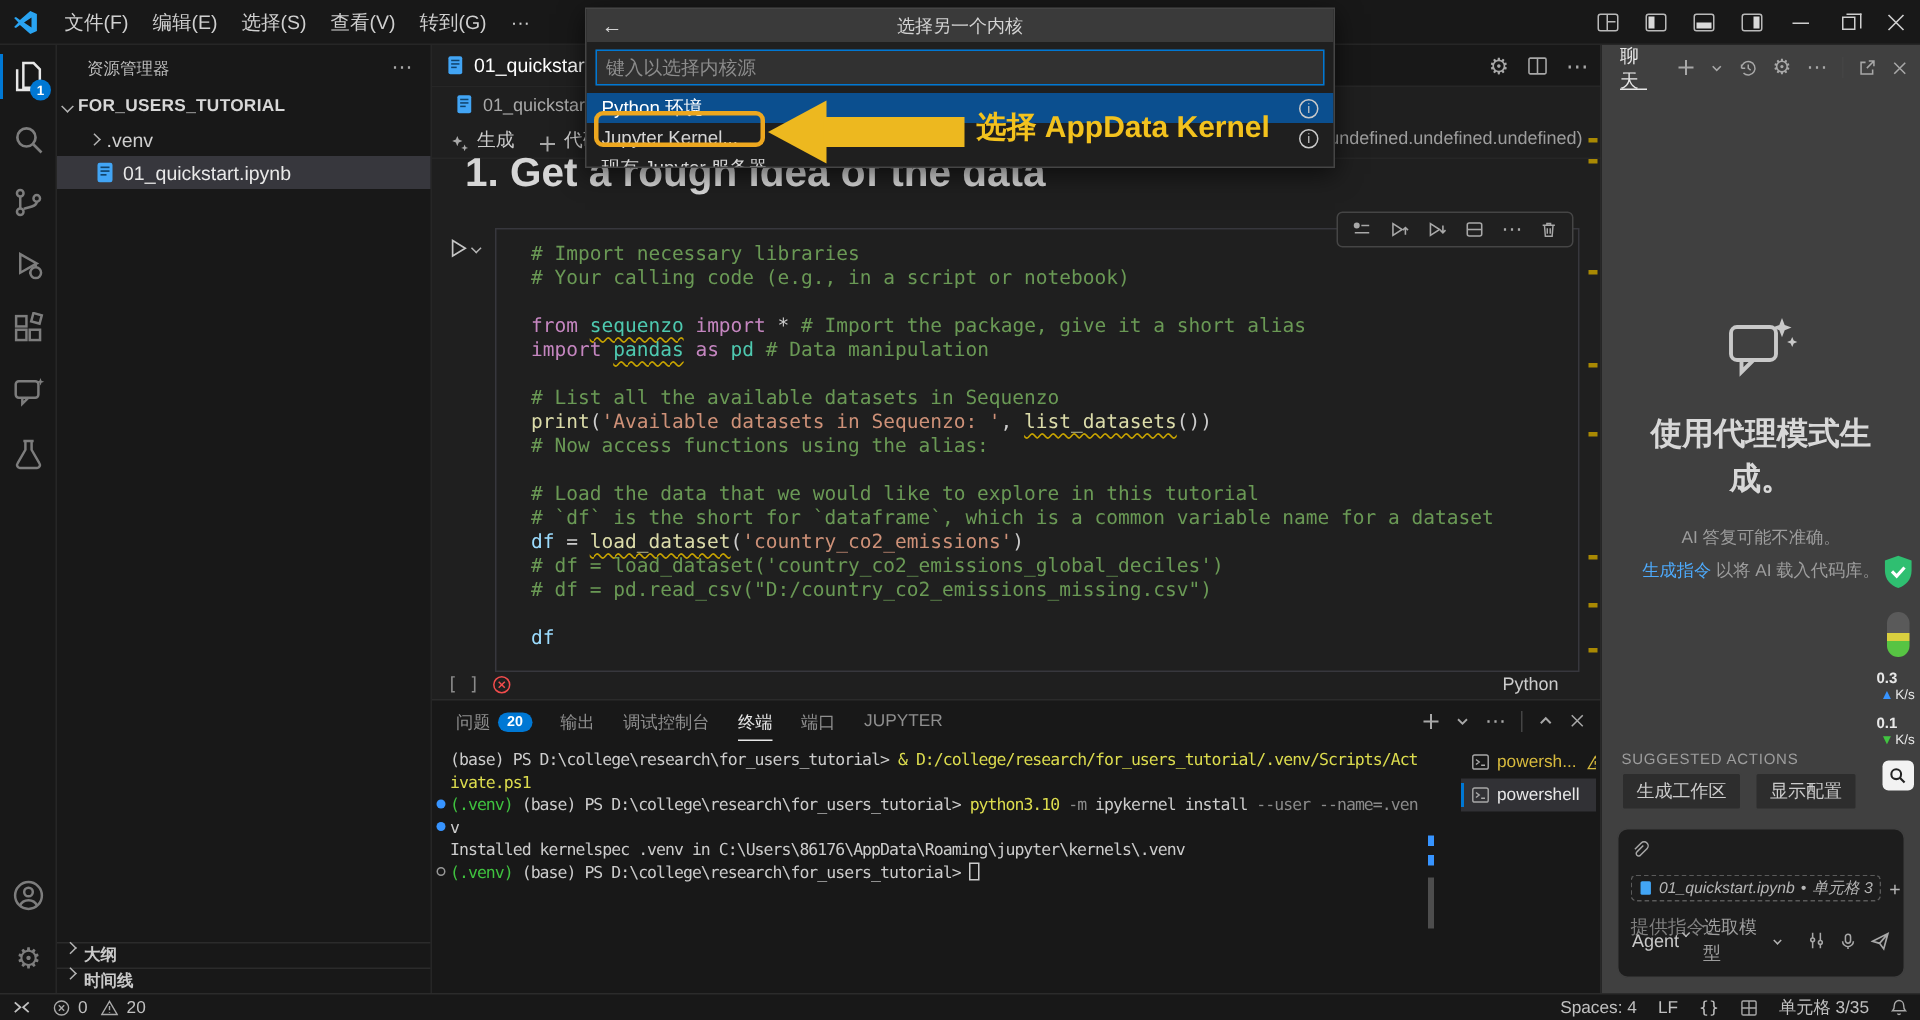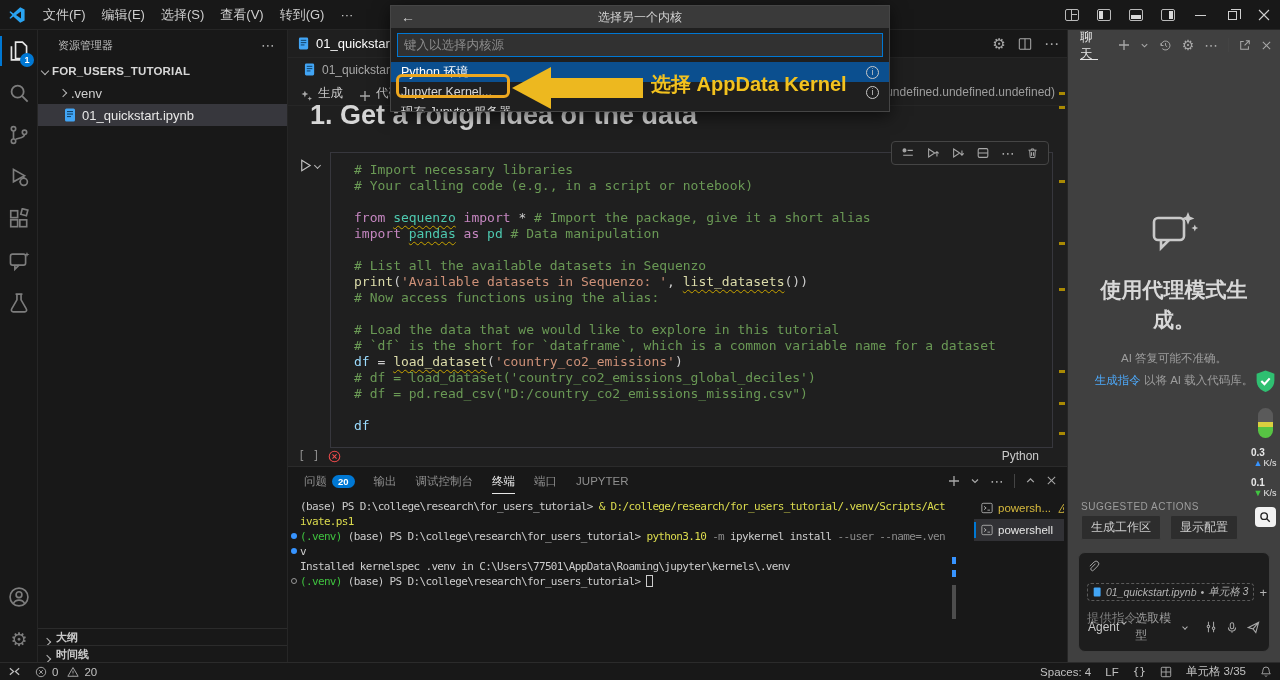--- a/index.html
+++ b/index.html
@@ -37,21 +37,21 @@
   
   #sidebar{position:absolute;left:38px;top:30px;width:250px;height:632px;background:#181818;border-right:1px solid #262626}
   .sb-header{height:30px;display:flex;align-items:center;padding:0 12px 0 20px;font-size:11px;color:#bdbdbd}
   .sb-header .sp{flex:1}
   .sb-root{height:22px;display:flex;align-items:center;gap:4px;padding-left:4px;font-size:11.5px;font-weight:bold;color:#d7d7d7;letter-spacing:.2px}
   .sb-row{height:22px;display:flex;align-items:center;gap:5px;font-size:13px;color:#cfcfcf}
   .sb-row.sel{background:#37373d;color:#e8e8e8}
   .chev{width:6px;height:6px;border-right:1.3px solid #b5b5b5;border-bottom:1.3px solid #b5b5b5;display:inline-block}
   .chev.down{transform:rotate(45deg)}
   .chev.right{transform:rotate(-45deg)}
-  .sb-bottom-row{position:absolute;left:0;right:0;height:17px;border-top:1px solid #2b2b2b;display:flex;align-items:flex-end;gap:6px;padding-left:6px;font-size:11px;font-weight:bold;color:#c9c9c9}
+  .sb-bottom-row{position:absolute;left:0;right:0;height:17px;border-top:1px solid #2b2b2b;display:flex;align-items:flex-start;gap:6px;padding-left:6px;font-size:11px;font-weight:bold;color:#c9c9c9}
 
   
   #editor{position:absolute;left:288px;top:30px;width:779px;height:436px;background:#1f1f1f}
   .tabbar{height:28px;background:#181818;border-bottom:1px solid #262626;display:flex;position:relative}
   .tab{width:128px;background:#1f1f1f;border-right:1px solid #262626;display:flex;align-items:center;gap:6px;padding:0 10px;font-size:13px;color:#fff;white-space:nowrap;overflow:hidden}
   .ed-actions{position:absolute;right:8px;top:0;height:28px;display:flex;align-items:center;gap:12px;color:#c5c5c5}
   .breadcrumb{height:23px;display:flex;align-items:center;gap:6px;padding-left:16px;font-size:12px;color:#a9a9a9}
   .nbtoolbar{height:25px;display:flex;align-items:center;gap:16px;padding-left:12px;font-size:12.5px;color:#cccccc;border-bottom:1px solid #262626;position:relative}
   .nbt-item{display:flex;align-items:flex-end;gap:5px}
   .kernel-status{position:absolute;right:12px;top:4px;font-size:12px;color:#9d9d9d}
@@ -467,21 +467,21 @@
           </svg>
       </span>
     </div>
   </div>
 
   <div class="term">
       <div class="tline"><span class="t-fg">(base) PS D:\college\research\for_users_tutorial&gt; </span><span class="t-yel">&amp; D:/college/research/for_users_tutorial/.venv/Scripts/Act</span></div>
       <div class="tline"><span class="t-yel">ivate.ps1</span></div>
       <div class="tline"><span class="deco blue"></span><span class="t-grn">(.venv)</span><span class="t-fg"> (base) PS D:\college\research\for_users_tutorial&gt; </span><span class="t-yel">python3.10 </span><span class="t-dim">-m </span><span class="t-fg">ipykernel install </span><span class="t-dim">--user --name=.ven</span></div>
       <div class="tline"><span class="deco blue"></span><span class="t-fg">v</span></div>
-      <div class="tline"><span class="t-fg">Installed kernelspec .venv in C:\Users\77501\AppData\Roaming\jupyter\kernels\.venv</span></div>
+      <div class="tline"><span class="t-fg">Installed kernelspec .venv in C:\Users\86176\AppData\Roaming\jupyter\kernels\.venv</span></div>
       <div class="tline"><span class="deco outline"></span><span class="t-grn">(.venv)</span><span class="t-fg"> (base) PS D:\college\research\for_users_tutorial&gt; </span><span class="cursor"></span></div>
     </div>
 
   <div class="term-scroll">
     <div class="ts-mark" style="top:60px"></div>
     <div class="ts-mark" style="top:73px"></div>
     <div class="ts-thumb" style="top:88px"></div>
   </div>
 
   <div class="term-list">

